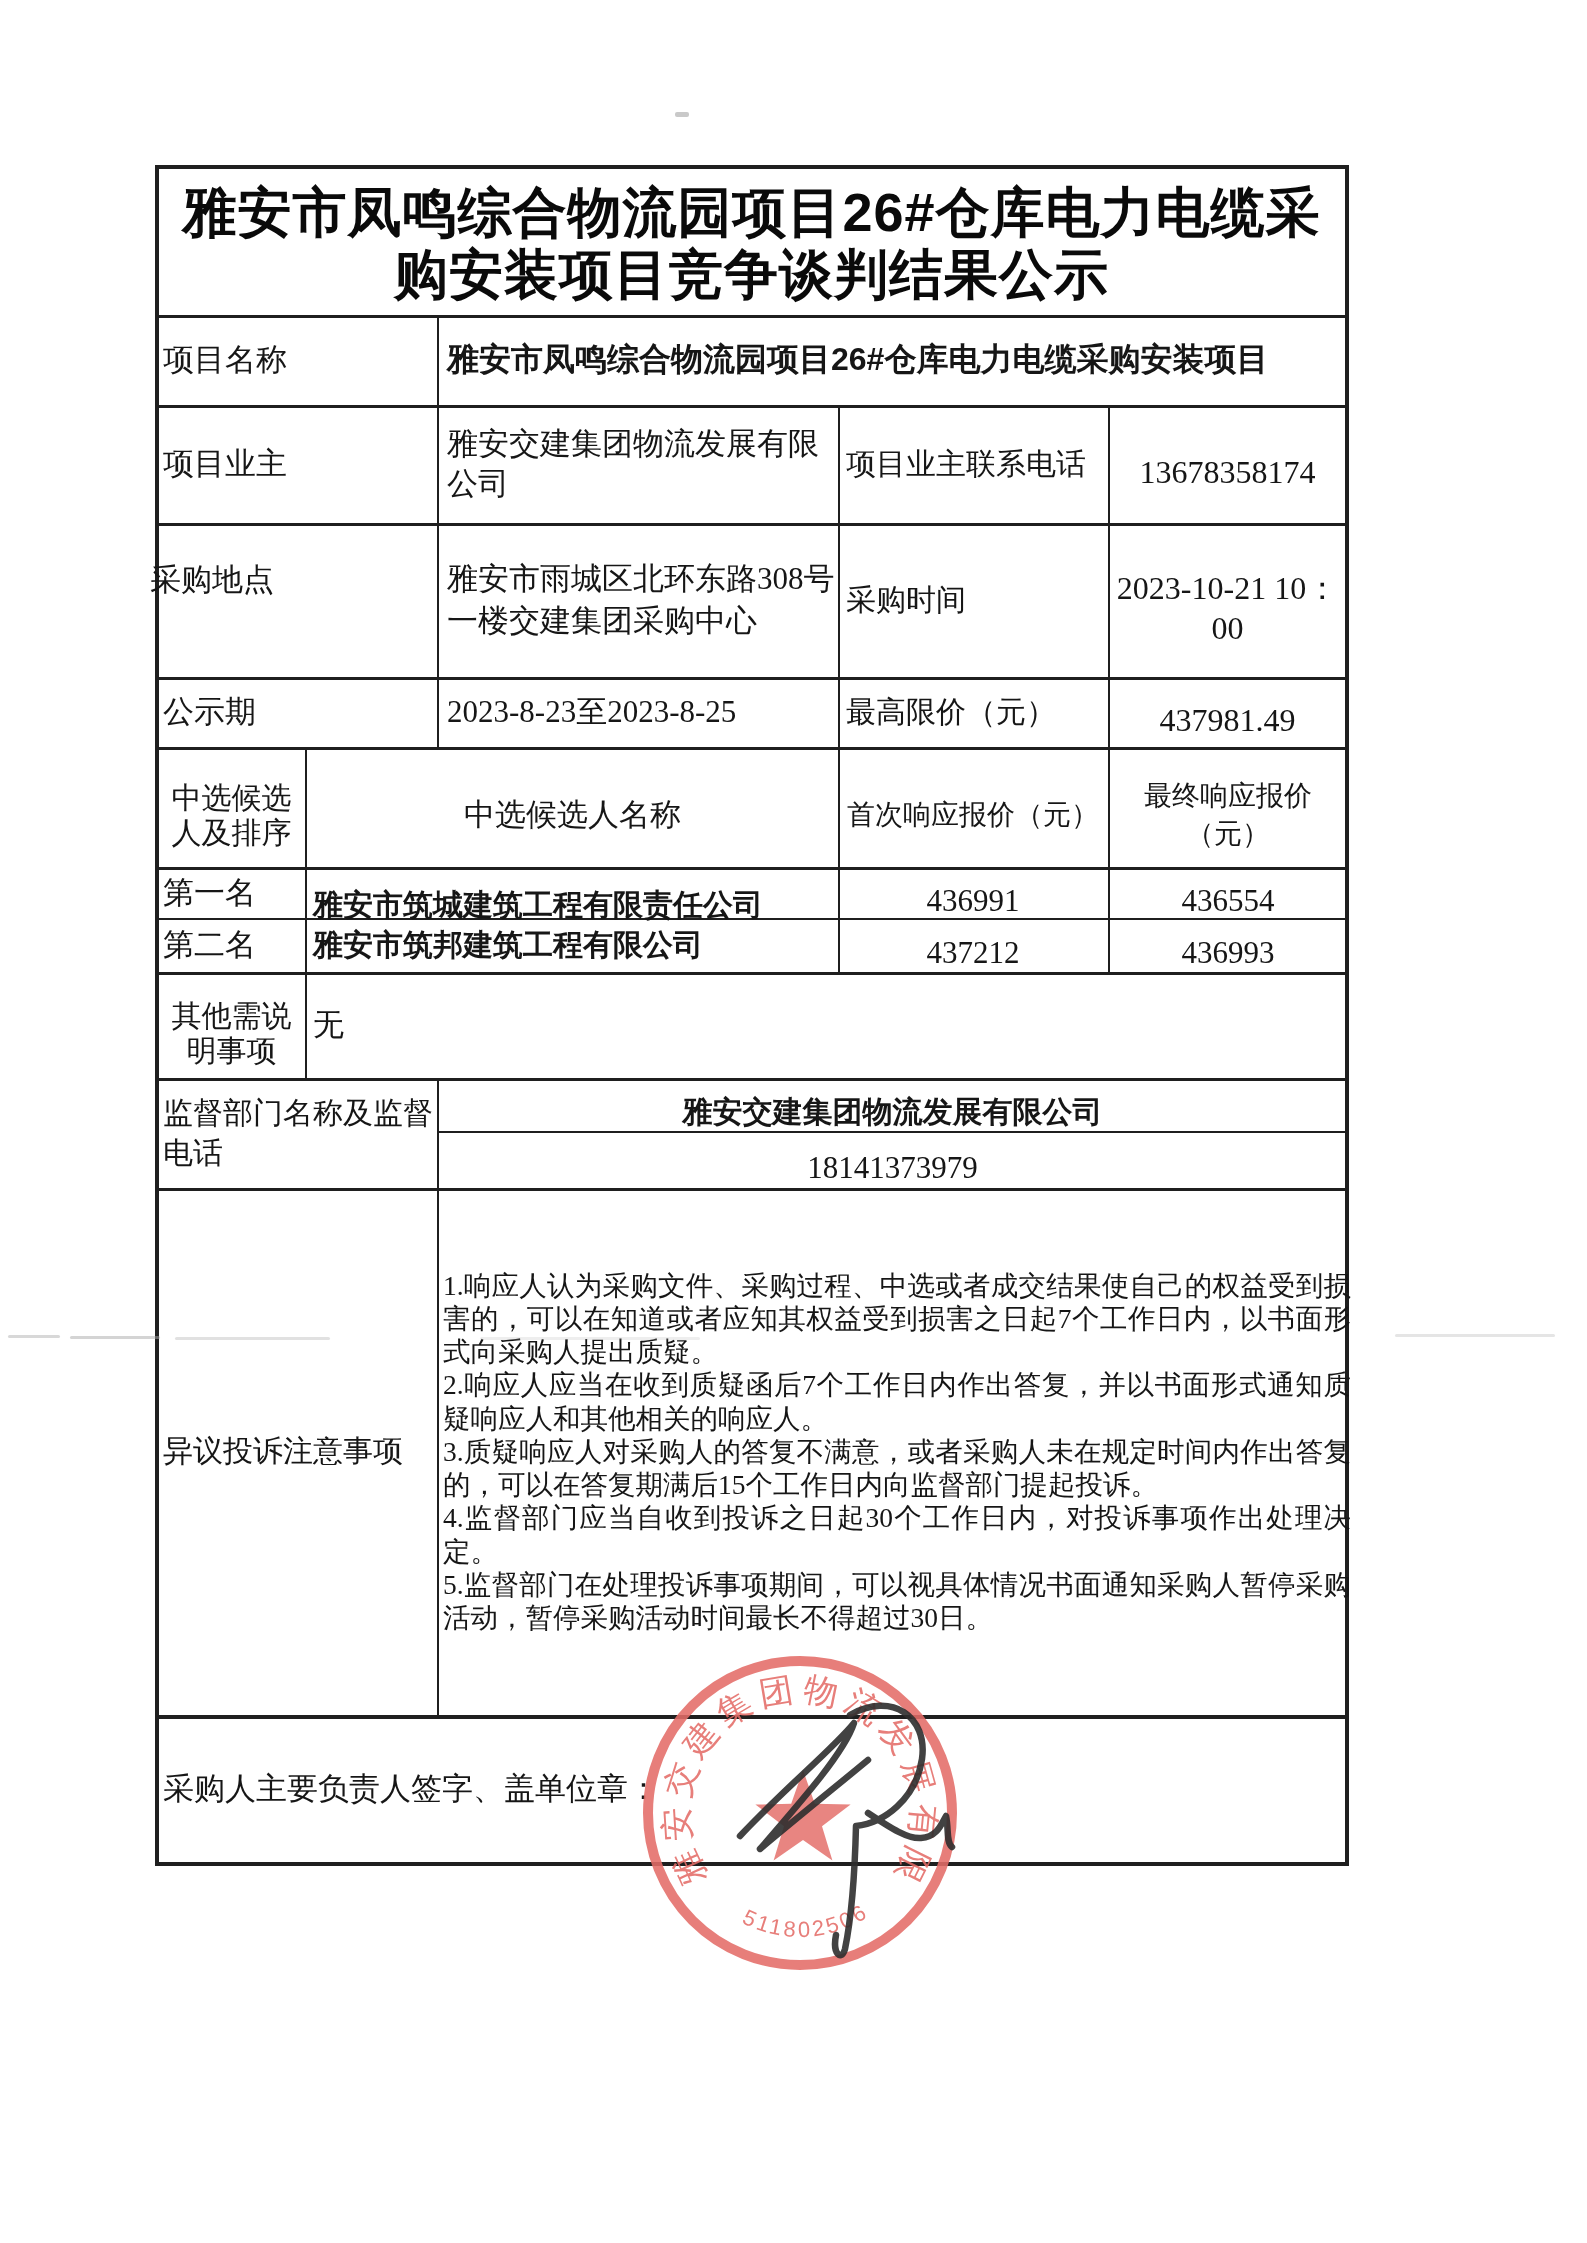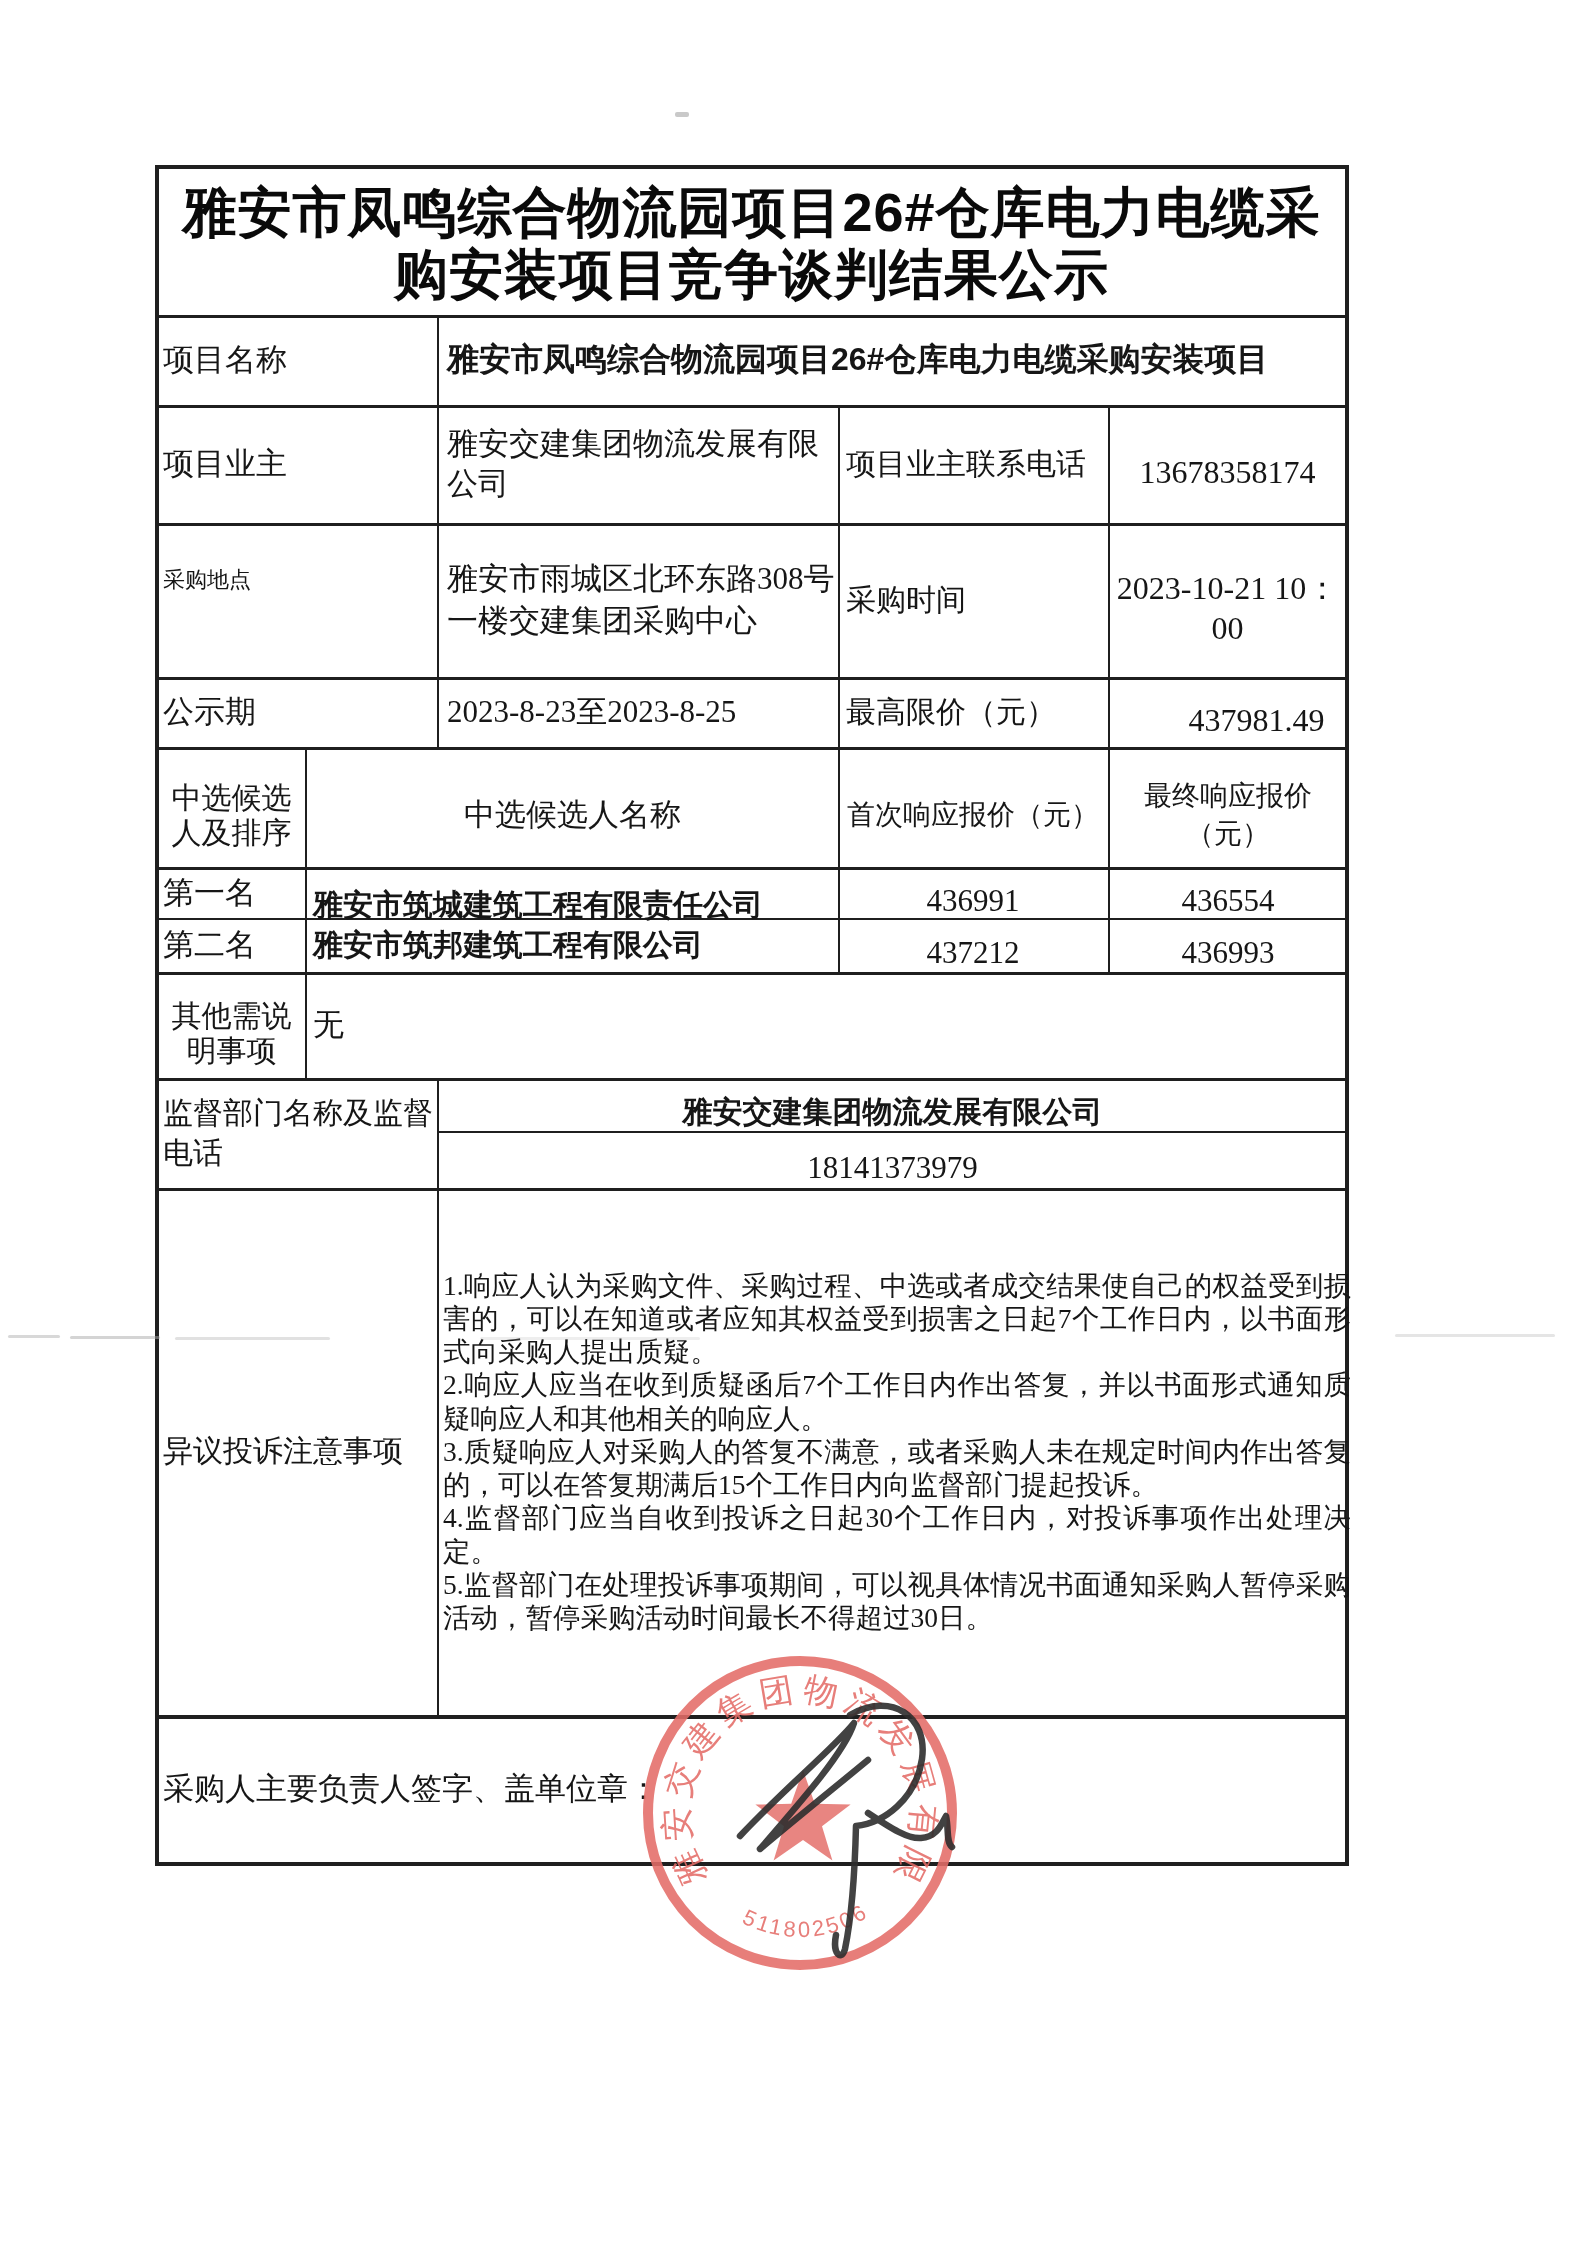--- a/index.html
+++ b/index.html
@@ -52,29 +52,29 @@
   <div class="cell title" style="left:155px;top:173px;width:1181px;height:140px;padding:0 6px;">雅安市凤鸣综合物流园项目26#仓库电力电缆采购安装项目竞争谈判结果公示</div>
 
   <div class="cell left serif" style="left:163px;top:315px;width:260px;height:90px;font-size:31px;">项目名称</div>
   <div class="cell left hei wrap" style="left:447px;top:315px;width:893px;height:90px;font-size:32px;font-weight:700;">雅安市凤鸣综合物流园项目26#仓库电力电缆采购安装项目</div>
 
   <div class="cell left serif" style="left:163px;top:405px;width:260px;height:118px;font-size:31px;">项目业主</div>
   <div class="cell left serif wrap" style="left:447px;top:405px;width:392px;height:118px;font-size:31px;line-height:40px;">雅安交建集团物流发展有限公司</div>
   <div class="cell left serif" style="left:846px;top:405px;width:258px;height:118px;font-size:30px;">项目业主联系电话</div>
   <div class="cell center serif" style="left:1110px;top:405px;width:235px;height:118px;font-size:32px;">13678358174</div>
 
-  <div class="cell left serif" style="left:163px;top:523px;width:260px;height:114px;font-size:22px;">采购地点</div>
+  <div class="cell left serif" style="left:150px;top:523px;width:260px;height:114px;font-size:31px;">采购地点</div>
   <div class="cell left serif wrap" style="left:447px;top:523px;width:392px;height:154px;font-size:31px;line-height:42px;">雅安市雨城区北环东路308号一楼交建集团采购中心</div>
   <div class="cell left serif" style="left:846px;top:523px;width:258px;height:154px;font-size:30px;">采购时间</div>
   <div class="cell center serif" style="left:1110px;top:523px;width:235px;height:154px;font-size:32px;line-height:40px;">2023-10-21 10：00</div>
 
   <div class="cell left serif" style="left:163px;top:677px;width:260px;height:70px;font-size:31px;">公示期</div>
   <div class="cell left serif" style="left:447px;top:677px;width:392px;height:70px;font-size:31px;">2023-8-23至2023-8-25</div>
   <div class="cell left serif" style="left:846px;top:677px;width:258px;height:70px;font-size:30px;">最高限价（元）</div>
-  <div class="cell center serif" style="left:1110px;top:677px;width:235px;height:70px;font-size:32px;padding-left:29px;">437981.49</div>
+  <div class="cell center serif" style="left:1110px;top:677px;width:235px;height:70px;font-size:32px;">437981.49</div>
 
   <div class="cell center serif wrap" style="left:158px;top:747px;width:147px;height:120px;font-size:30px;line-height:35px;">中选候选人及排序</div>
   <div class="cell center serif" style="left:307px;top:747px;width:531px;height:120px;font-size:31px;">中选候选人名称</div>
   <div class="cell center serif" style="left:840px;top:747px;width:266px;height:120px;font-size:28px;">首次响应报价（元）</div>
   <div class="cell center serif wrap" style="left:1110px;top:747px;width:236px;height:120px;font-size:28px;line-height:38px;padding:12px 18px;box-sizing:border-box;">最终响应报价（元）</div>
 
   <div class="cell left serif" style="left:163px;top:867px;width:140px;height:51px;font-size:31px;">第一名</div>
   <div class="cell left hei" style="left:313px;top:880px;width:520px;height:51px;font-size:30px;">雅安市筑城建筑工程有限责任公司</div>
   <div class="cell center serif" style="left:840px;top:867px;width:266px;height:51px;font-size:31px;">436991</div>
   <div class="cell center serif" style="left:1110px;top:867px;width:236px;height:51px;font-size:31px;">436554</div>

